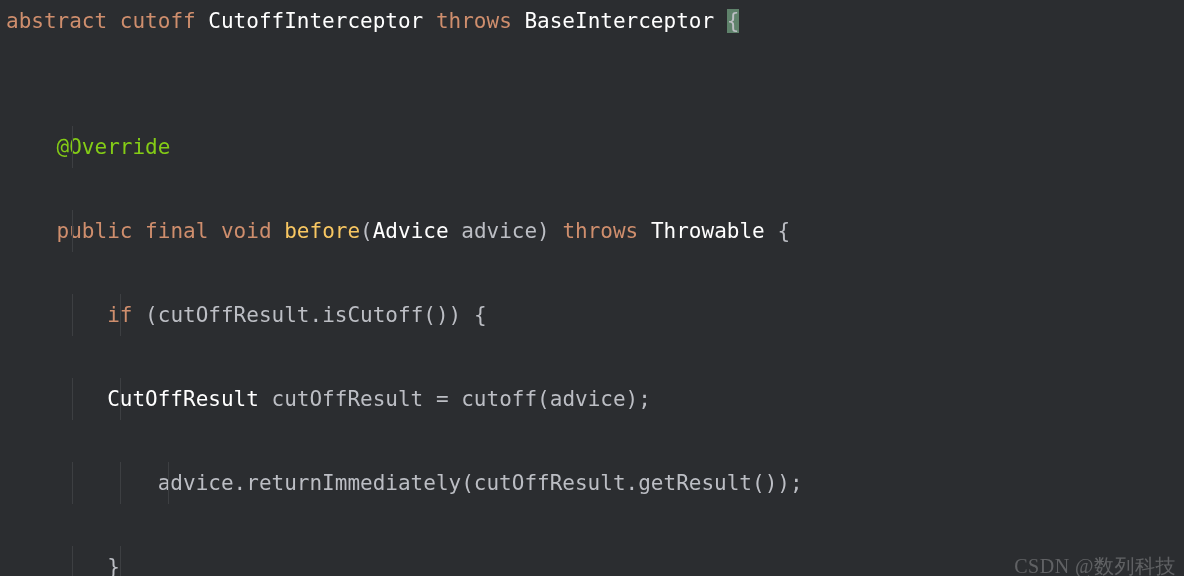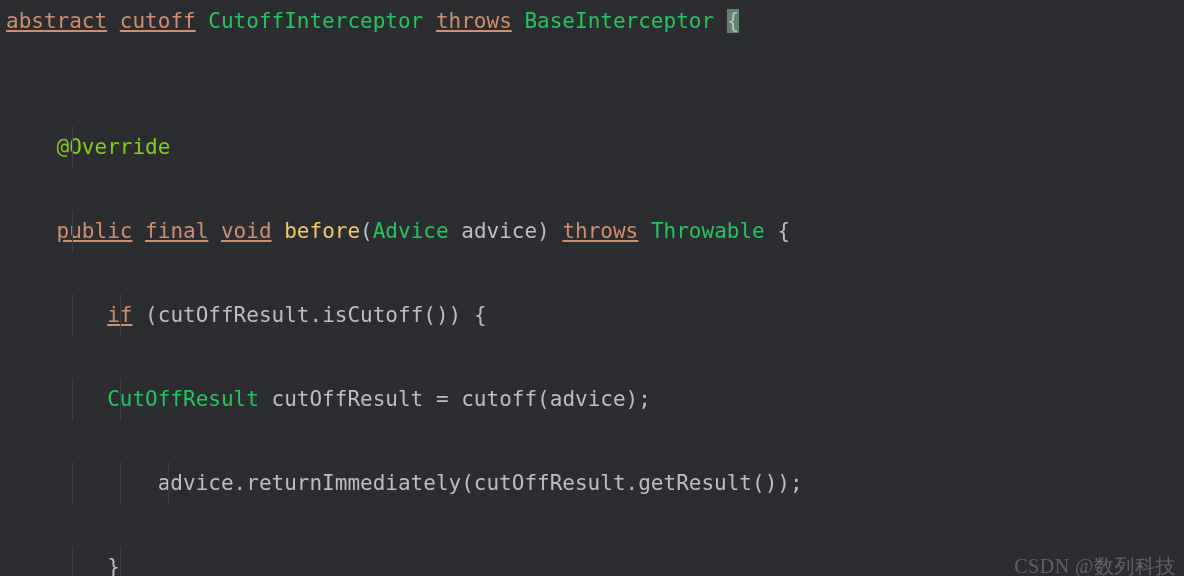--- a/index.html
+++ b/index.html
@@ -23,23 +23,23 @@
   }
   .line {
     display: block;
     padding-left: 6px;
     position: relative;
   }
   .guide1 { position: absolute; left: 72px; top: 0; bottom: 0; border-left: 1px solid #3d3f42; }
   .guide2 { position: absolute; left: 120px; top: 0; bottom: 0; border-left: 1px solid #3d3f42; }
   .guide3 { position: absolute; left: 168px; top: 0; bottom: 0; border-left: 1px solid #3d3f42; }
 
-  .tok-keyword    { color: #cf8e6d; text-decoration: underline; }
+  .tok-keyword    { color: #cf8e6d; }
   .tok-annotation { color: #84cc16; }
-  .tok-classname  { color: #22c55e; }
+  .tok-classname  { color: #ffffff; }
   .tok-methoddecl { color: #f8c762; text-align: center; }
   .tok-ident      { color: #bcbec4; }
   .tok-paren      { color: #bcbec4; }
   .tok-brace      { color: #bcbec4; }
   .tok-semi       { color: #bcbec4; }
   .tok-methodlite { color: #bcbec4; }
 
   .cursor {
     background: #5f826b;
     color: #bcbec4;

